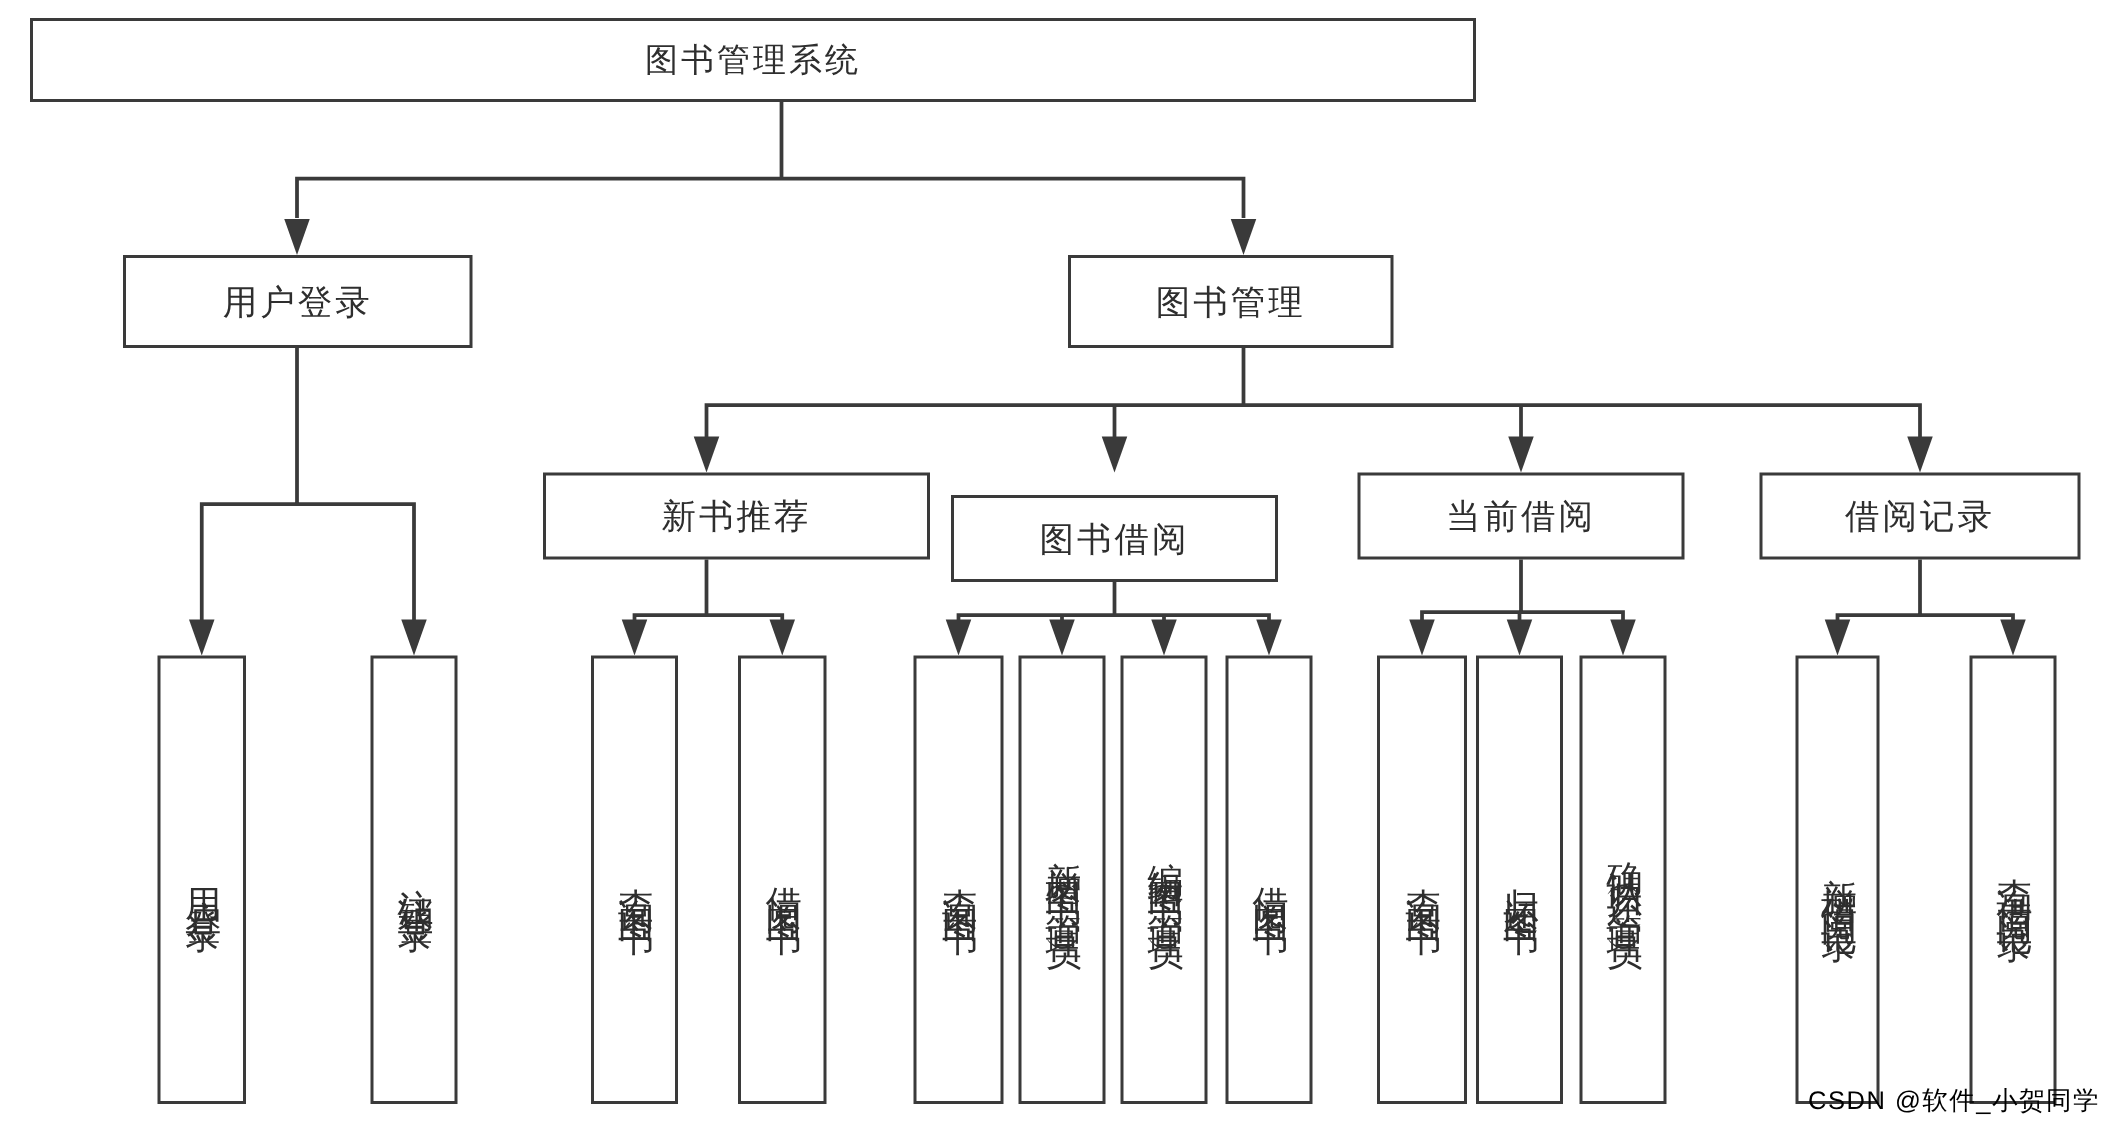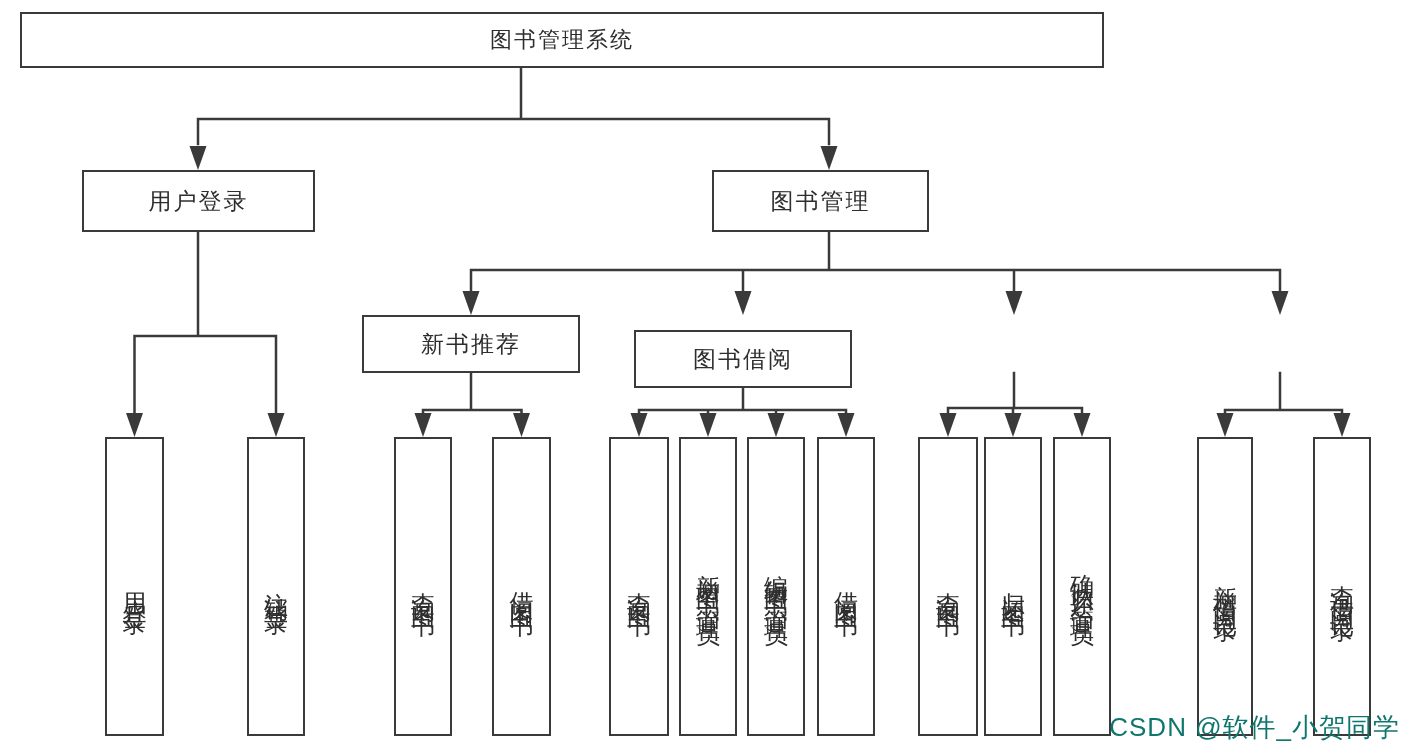--- a/index.html
+++ b/index.html
@@ -31,22 +31,22 @@
     writing-mode:vertical-rl;
     text-orientation:mixed;
     font-size:24px;
     letter-spacing:7px;
     line-height:1;
     white-space:nowrap;
   }
   #watermark{
     position:absolute;
     right:5px;bottom:2px;
-    font-size:26px;
-    color:#0f766e;
+    font-size:17px;
+    color:#000000;
     letter-spacing:1px;
     z-index:5;
     white-space:nowrap;
   }
 </style>
 </head>
 <body>
 
 <div id="canvas">
 
@@ -86,36 +86,42 @@
       <polygon points="767.5,413 784.5,413 776,437"></polygon>
       <polygon points="837.5,413 854.5,413 846,437"></polygon>
       <polygon points="939.5,413 956.5,413 948,437"></polygon>
       <polygon points="1004.5,413 1021.5,413 1013,437"></polygon>
       <polygon points="1073.5,413 1090.5,413 1082,437"></polygon>
       <polygon points="1216.5,413 1233.5,413 1225,437"></polygon>
       <polygon points="1333.5,413 1350.5,413 1342,437"></polygon>
     </g>
   </svg>
 
-  <div class="node root" style="left:20px;top:12px;width:1084px;height:56px;">
+  <div class="node root" style="left:20px;top:12px;width:964px;height:56px;">
     <span class="hlabel">图书管理系统</span>
   </div>
 
   <div class="node" style="left:82px;top:170px;width:233px;height:62px;">
     <span class="hlabel">用户登录</span>
   </div>
   <div class="node" style="left:712px;top:170px;width:217px;height:62px;">
     <span class="hlabel">图书管理</span>
   </div>
 
-  <div class="node" style="left:362px;top:315px;width:218px;height:58px;text-align:right;">
+  <div class="node" style="left:362px;top:315px;width:258px;height:58px;text-align:right;">
     <span class="hlabel">新书推荐</span>
   </div>
   <div class="node" style="left:634px;top:330px;width:218px;height:58px;">
     <span class="hlabel">图书借阅</span>
+  </div>
+  <div class="node" style="left:905px;top:315px;width:218px;height:58px;">
+    <span class="hlabel">当前借阅</span>
+  </div>
+  <div class="node" style="left:1173px;top:315px;width:214px;height:58px;">
+    <span class="hlabel">借阅记录</span>
   </div>
 
   <div class="node vbox" style="left:105px;width:59px;">
     <span class="vlabel">用户登录</span>
   </div>
   <div class="node vbox" style="left:247px;width:58px;">
     <span class="vlabel">注销登录</span>
   </div>
 
   <div class="node vbox" style="left:394px;width:58px;">

